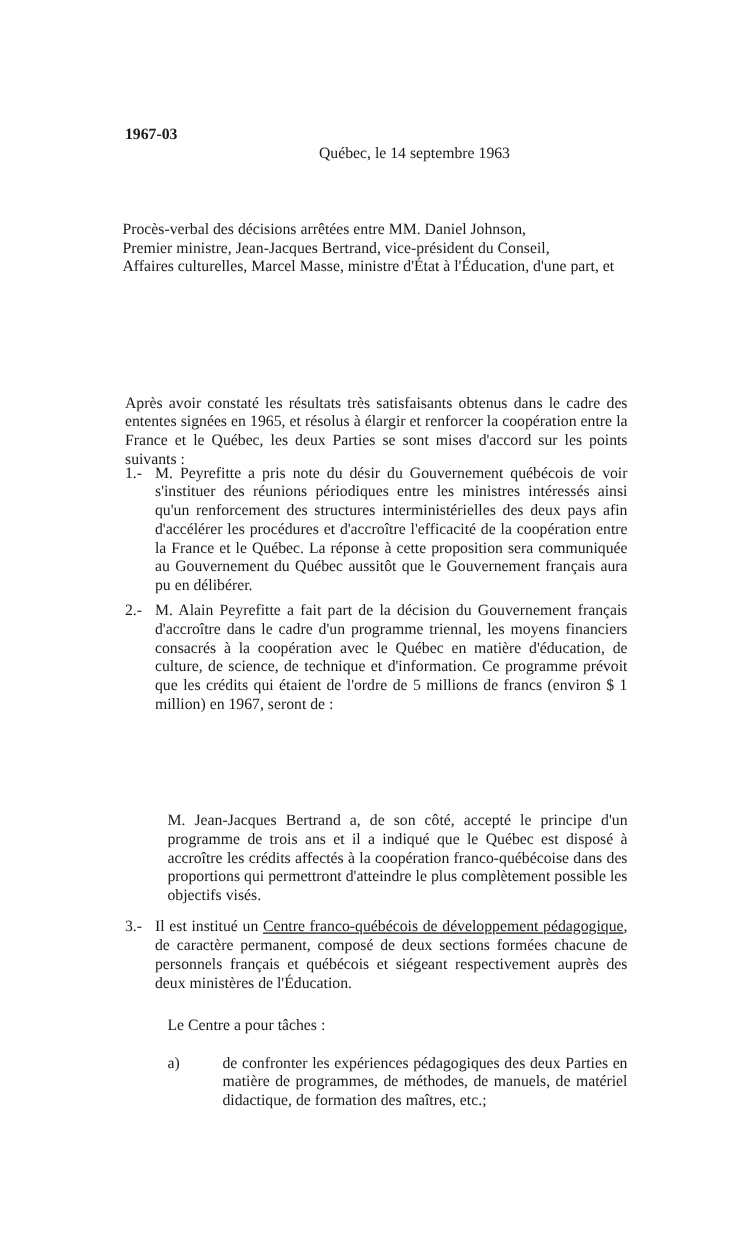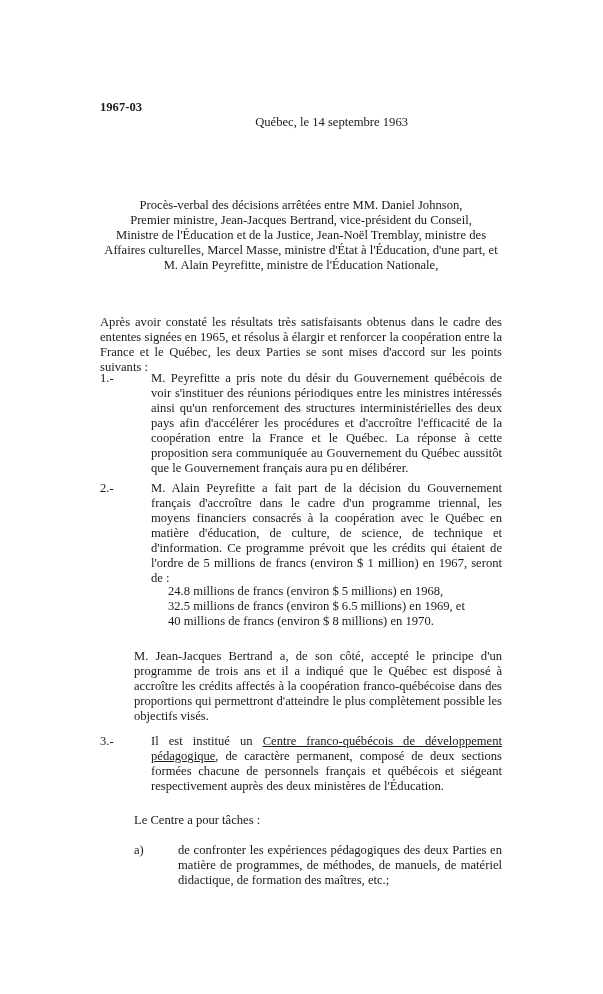--- a/index.html
+++ b/index.html
@@ -5,70 +5,63 @@
   html, body { margin: 0; padding: 0; background: #ffffff; }
   body { width: 603px; height: 994px; overflow: hidden; position: relative; }
   .page {
     position: absolute; left: 0; top: 0; width: 509px; height: 994px;
     font-family: "Liberation Serif", serif; color: #1a1a1a;
     font-size: 12.6px; line-height: 15px;
   }
   .ref { position: absolute; left: 100px; top: 100px; font-weight: bold; }
   .date { position: absolute; right: 101px; top: 115px; }
   .title {
-    position: absolute; left: 98px; width: 406px; top: 198px;
-    text-align: center;
+    position: absolute; left: 98px; width: 406px; top: 176px;
+    text-align: left;
   }
   .title div { white-space: nowrap; }
   .para {
     position: absolute; left: 100px; width: 402px; text-align: justify;
   }
   .item { position: absolute; left: 100px; width: 402px; }
   .item .num { position: absolute; left: 0; top: 0; }
-  .item .body { margin-left: 51px; text-align: justify; }
+  .item .body { margin-left: 24px; text-align: justify; }
   .sub { position: absolute; left: 134px; width: 368px; text-align: justify; }
   .amounts { position: absolute; left: 168px; }
   .suba { position: absolute; left: 134px; width: 368px; }
   .suba .num { position: absolute; left: 0; top: 0; }
   .suba .body { margin-left: 44px; text-align: justify; }
   u { text-decoration: underline; }
 </style>
 </head>
 <body>
 
 <div class="page">
 
   <div class="ref">1967-03</div>
   <div class="date">Québec, le 14 septembre 1963</div>
 
   <div class="title">
     <div>Procès-verbal des décisions arrêtées entre MM. Daniel Johnson,</div>
     <div>Premier ministre, Jean-Jacques Bertrand, vice-président du Conseil,</div>
-    <div>Ministre de l'Éducation et de la Justice, Jean-Noël Tremblay, ministre des</div>
     <div>Affaires culturelles, Marcel Masse, ministre d'État à l'Éducation, d'une part, et</div>
-    <div>M. Alain Peyrefitte, ministre de l'Éducation Nationale,</div>
   </div>
 
   <div class="para" style="top:291px;margin-top:24px;">Après avoir constaté les résultats très satisfaisants obtenus dans le cadre des ententes signées en 1965, et résolus à élargir et renforcer la coopération entre la France et le Québec, les deux Parties se sont mises d'accord sur les points suivants :</div>
 
   <div class="item" style="top:371px;">
     <span class="num">1.-</span>
     <div class="body">M. Peyrefitte a pris note du désir du Gouvernement québécois de voir s'instituer des réunions périodiques entre les ministres intéressés ainsi qu'un renforcement des structures interministérielles des deux pays afin d'accélérer les procédures et d'accroître l'efficacité de la coopération entre la France et le Québec.  La réponse à cette proposition sera communiquée au Gouvernement du Québec aussitôt que le Gouvernement français aura pu en délibérer.</div>
   </div>
 
   <div class="item" style="top:481px;">
     <span class="num">2.-</span>
     <div class="body">M. Alain Peyrefitte a fait part de la décision du Gouvernement français d'accroître dans le cadre d'un programme triennal, les moyens financiers consacrés à la coopération avec le Québec en matière d'éducation, de culture, de science, de technique et d'information.  Ce programme prévoit que les crédits qui étaient de l'ordre de 5 millions de francs (environ $ 1 million) en 1967, seront de :</div>
   </div>
 
-  <div class="amounts" style="top:584px;">
-    <div>24.8 millions de francs (environ $ 5 millions) en 1968,</div>
-    <div>32.5 millions de francs (environ $ 6.5 millions) en 1969, et</div>
-    <div>40 millions de francs (environ $ 8 millions) en 1970.</div>
-  </div>
 
   <div class="sub" style="top:649px;">M. Jean-Jacques Bertrand a, de son côté, accepté le principe d'un programme de trois ans et il a indiqué que le Québec est disposé à accroître les crédits affectés à la coopération  franco-québécoise dans des proportions qui permettront d'atteindre le plus complètement possible les objectifs visés.</div>
 
   <div class="item" style="top:734px;">
     <span class="num">3.-</span>
     <div class="body"><span>Il est institué un </span><u>Centre franco-québécois de développement pédagogique</u><span>, de caractère permanent, composé de deux sections formées chacune de personnels français et québécois et siégeant respectivement auprès des deux ministères de l'Éducation.</span></div>
   </div>
 
   <div class="sub" style="top:813px;">Le Centre a pour tâches :</div>
 

